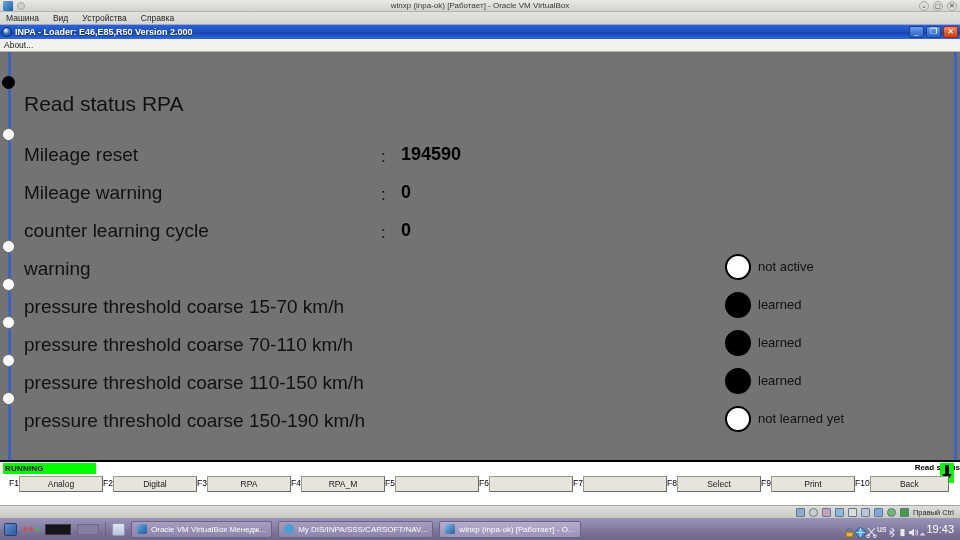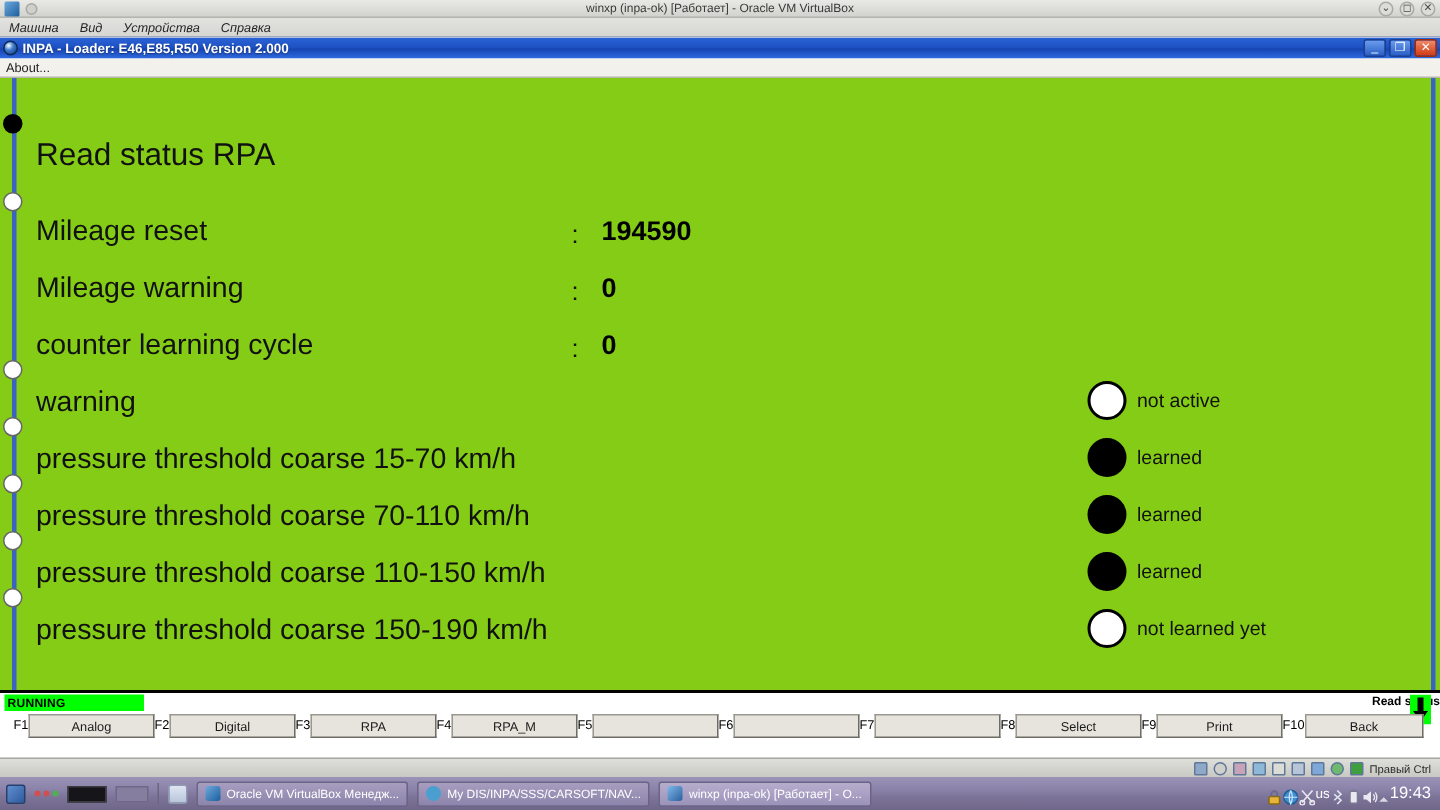--- a/index.html
+++ b/index.html
@@ -38,21 +38,21 @@
     background: #dcdcd8; border: 1px solid #a9a9a5;
     font-size: 7px; color: #4a4a48; line-height: 8px; text-align: center;
   }
 
   .vbox-menubar {
     position: absolute; left: 0; top: 12px; width: 960px; height: 13px;
     background: linear-gradient(#e2e2df,#d6d6d2);
     border-bottom: 1px solid #9fa8c0;
     display: flex; align-items: center; padding-left: 4px; gap: 10px;
   }
-  .vbox-menu-item { font-size: 8.5px; color: #262626; cursor: default; padding: 0 2px; font-style: italic; }
+  .vbox-menu-item { font-size: 8.5px; color: #262626; cursor: default; padding: 0 2px; }
 
   
   .guest {
     position: absolute; left: 0; top: 25px; width: 960px; height: 480px;
     background: #ffffff; overflow: hidden;
   }
 
   
   .inpa-titlebar {
     position: absolute; left: 0; top: 0; width: 960px; height: 14px;
@@ -81,21 +81,21 @@
   .inpa-menustrip {
     position: absolute; left: 0; top: 14px; width: 960px; height: 13px;
     background: #f2f1ec; border-bottom: 1px solid #b8b6ae;
     display: flex; align-items: center; padding-left: 4px;
   }
   .inpa-menustrip span { font-size: 8.5px; color: #1b1b1b; }
 
   
   .inpa-client {
     position: absolute; left: 0; top: 27px; width: 960px; height: 408px;
-    background: #84cc16;
+    background: #737373;
   }
   .left-rail {
     position: absolute; left: 8px; top: 0; width: 3px; height: 408px;
     background: #3b63c4;
   }
   .right-rail {
     position: absolute; right: 3px; top: 0; width: 3px; height: 408px;
     background: #3b63c4;
   }
   .bullet {

